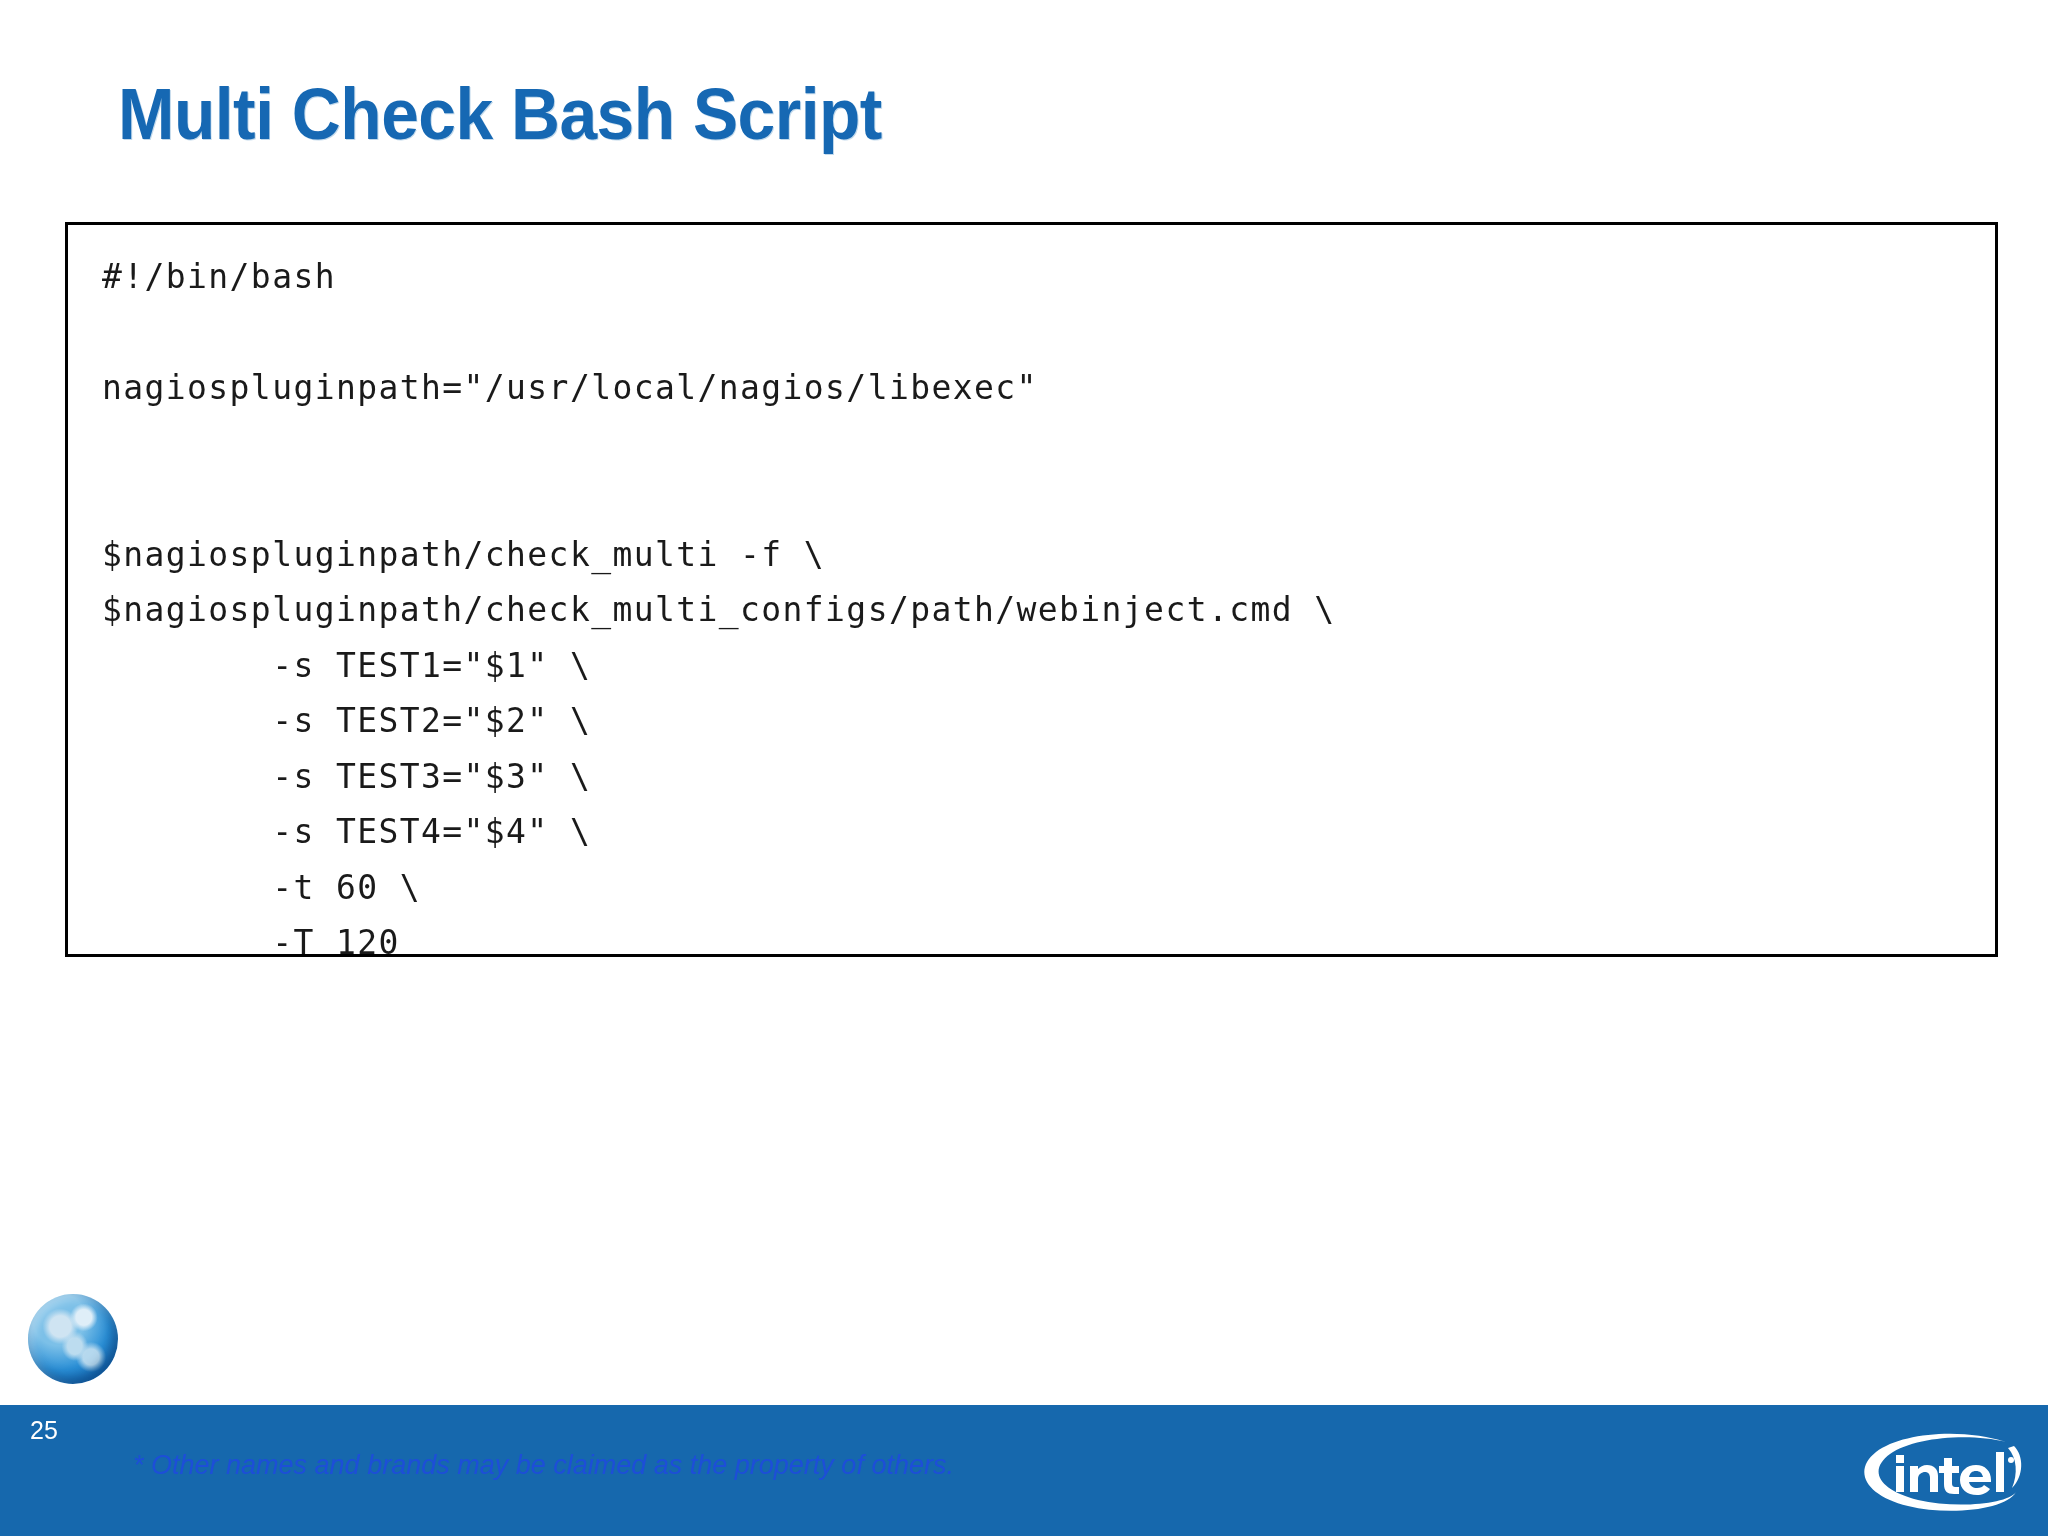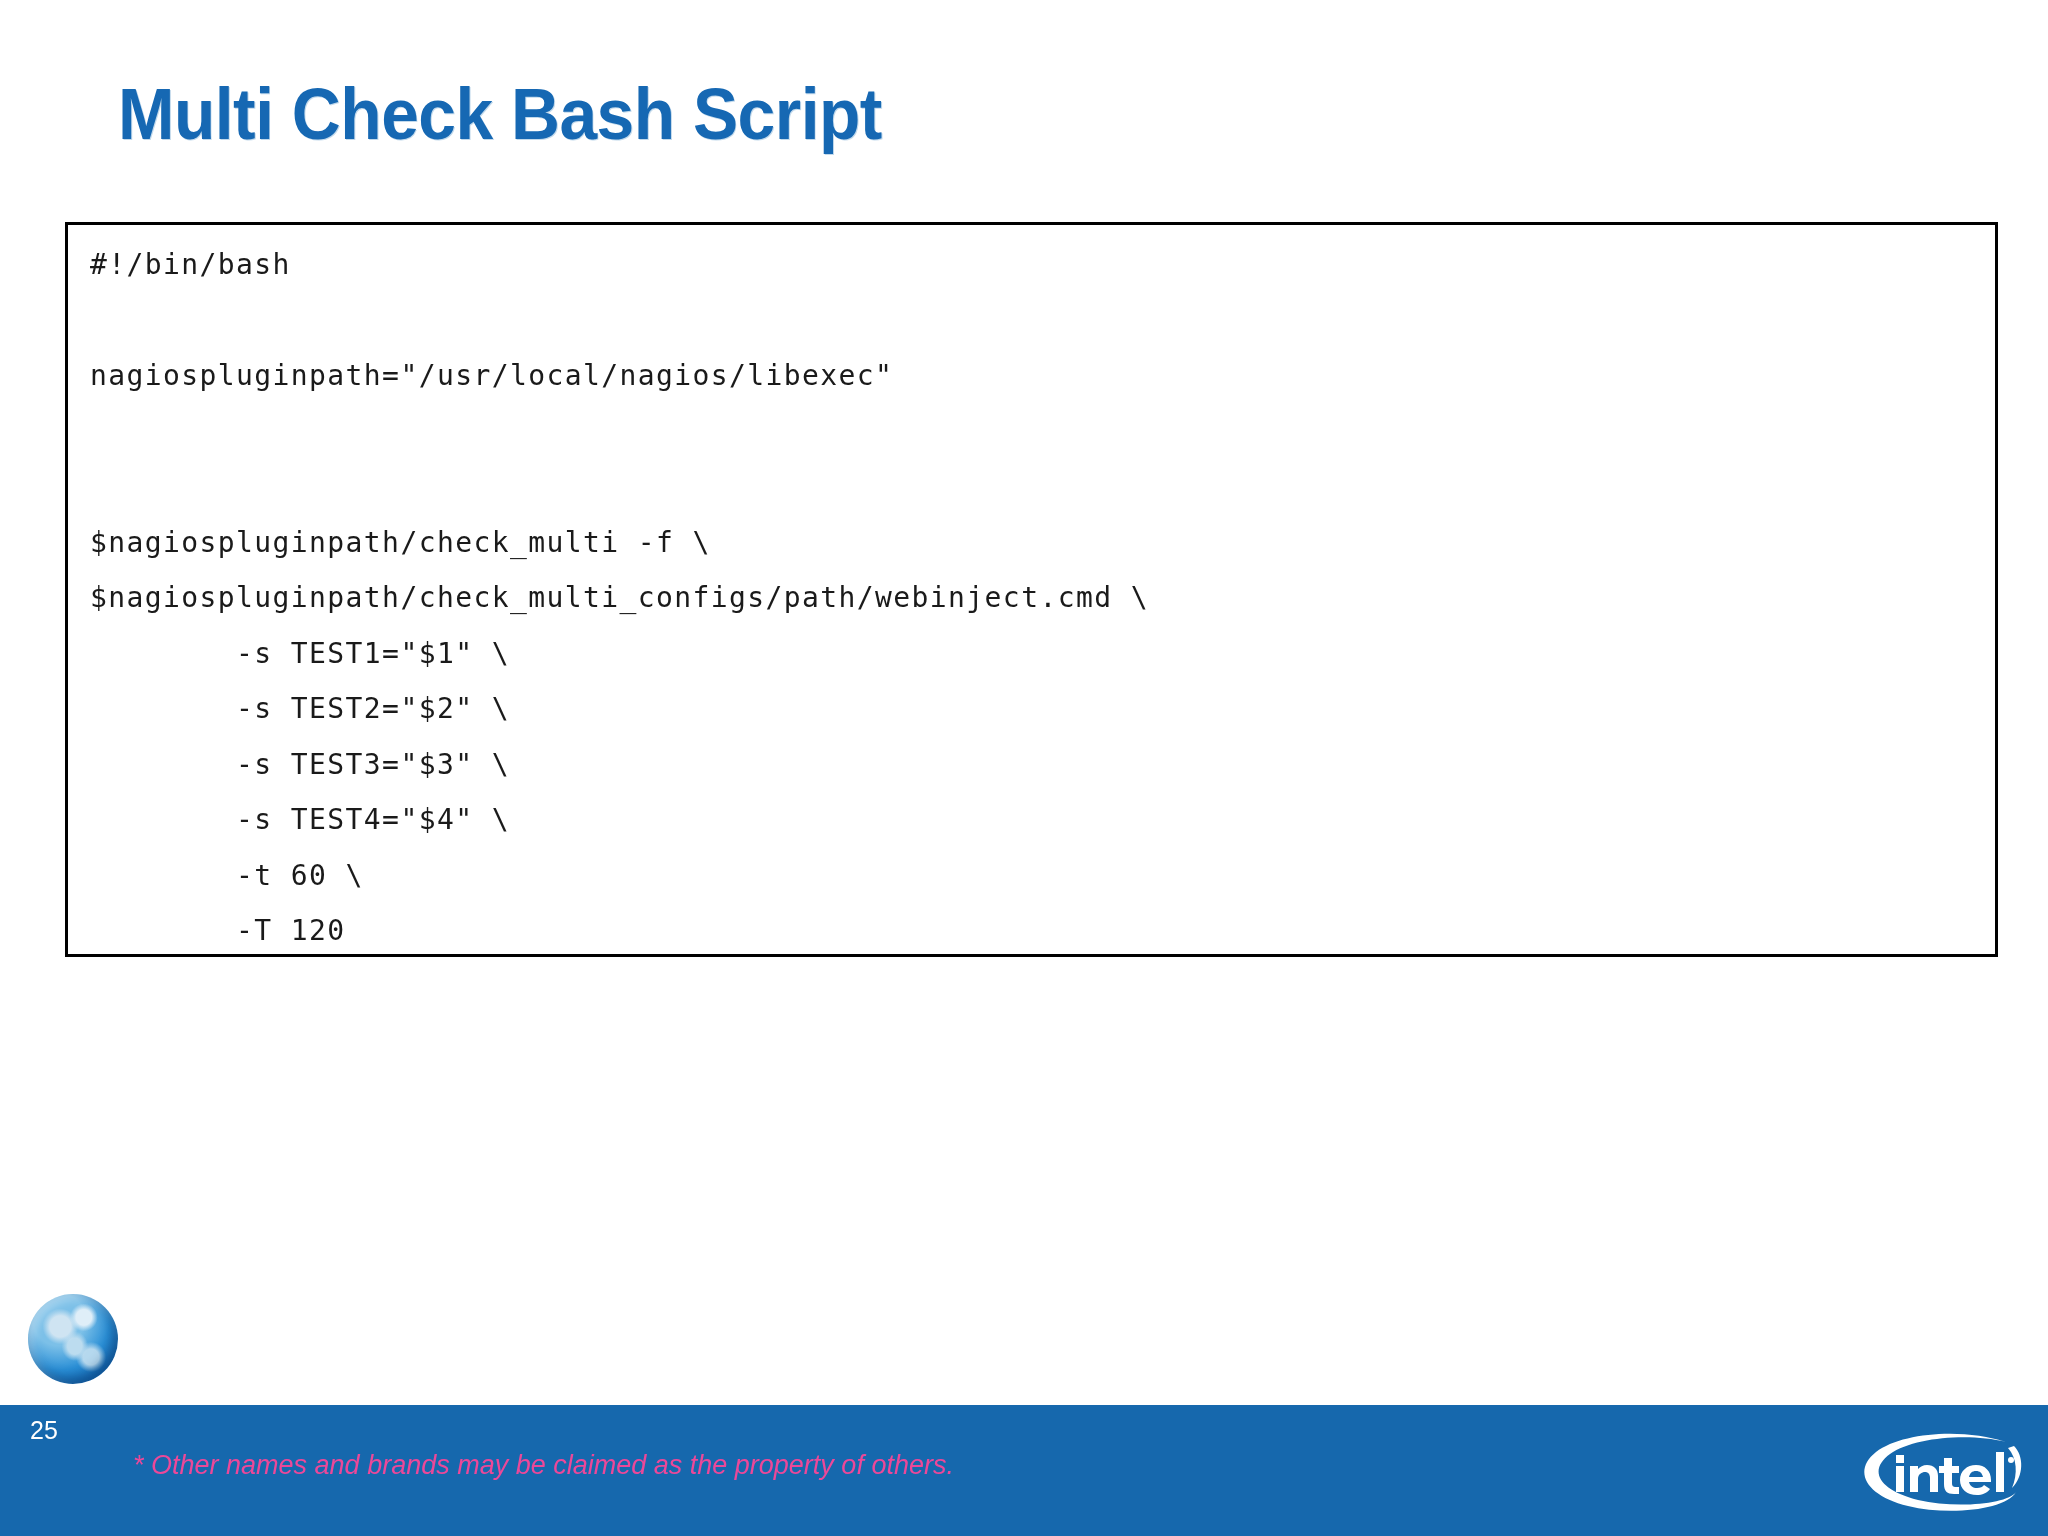--- a/index.html
+++ b/index.html
@@ -40,23 +40,23 @@
     width: 1933px;
     height: 735px;
     border: 3px solid #000000;
     box-sizing: border-box;
     background: #ffffff;
   }
   #code-listing {
     position: absolute;
     left: 22px;
     top: 12px;
-    margin: 0;
+    margin: 12px;
     font-family: "DejaVu Sans Mono", "Liberation Mono", monospace;
-    font-size: 28px;
+    font-size: 33px;
     line-height: 55.5px;
     color: #1a1a1a;
     white-space: pre;
     letter-spacing: 1.4px;
     font-weight: 400;
   }
   #code-listing .line { display: block; min-height: 55.5px; }
 
   
   #nagios-logo {
@@ -140,21 +140,21 @@
     color: #ffffff;
     line-height: 1;
   }
   #footnote {
     position: absolute;
     left: 133px;
     top: 1452px;
     font-family: "Liberation Sans", sans-serif;
     font-style: italic;
     font-size: 27px;
-    color: #ec4899;
+    color: #1d4ed8;
     line-height: 1;
     white-space: nowrap;
   }
 
   
   #intel-logo {
     position: absolute;
     left: 1856px;
     top: 1430px;
     width: 172px;

